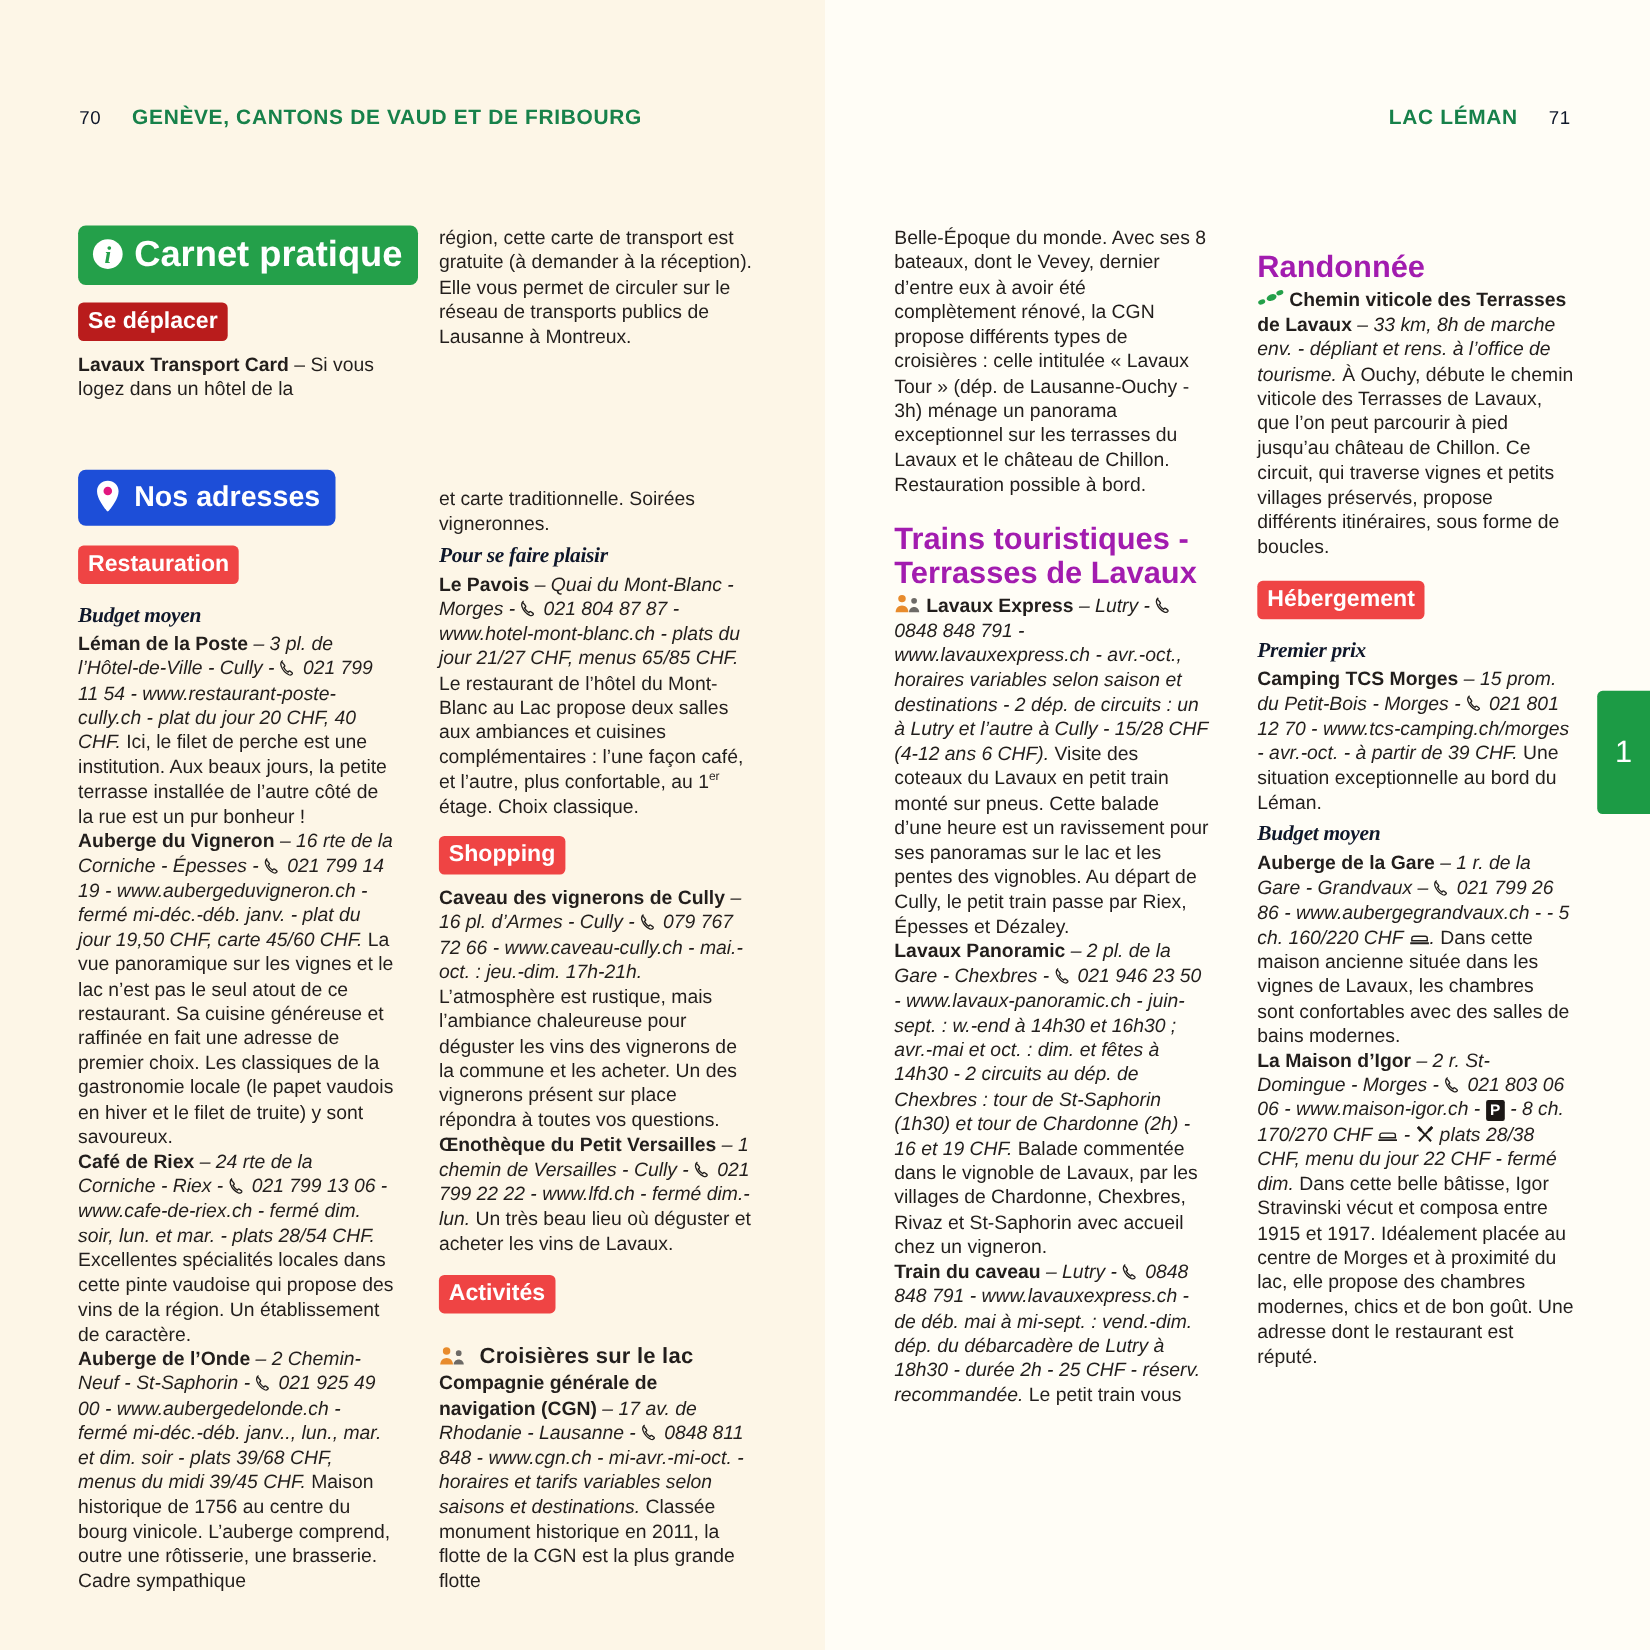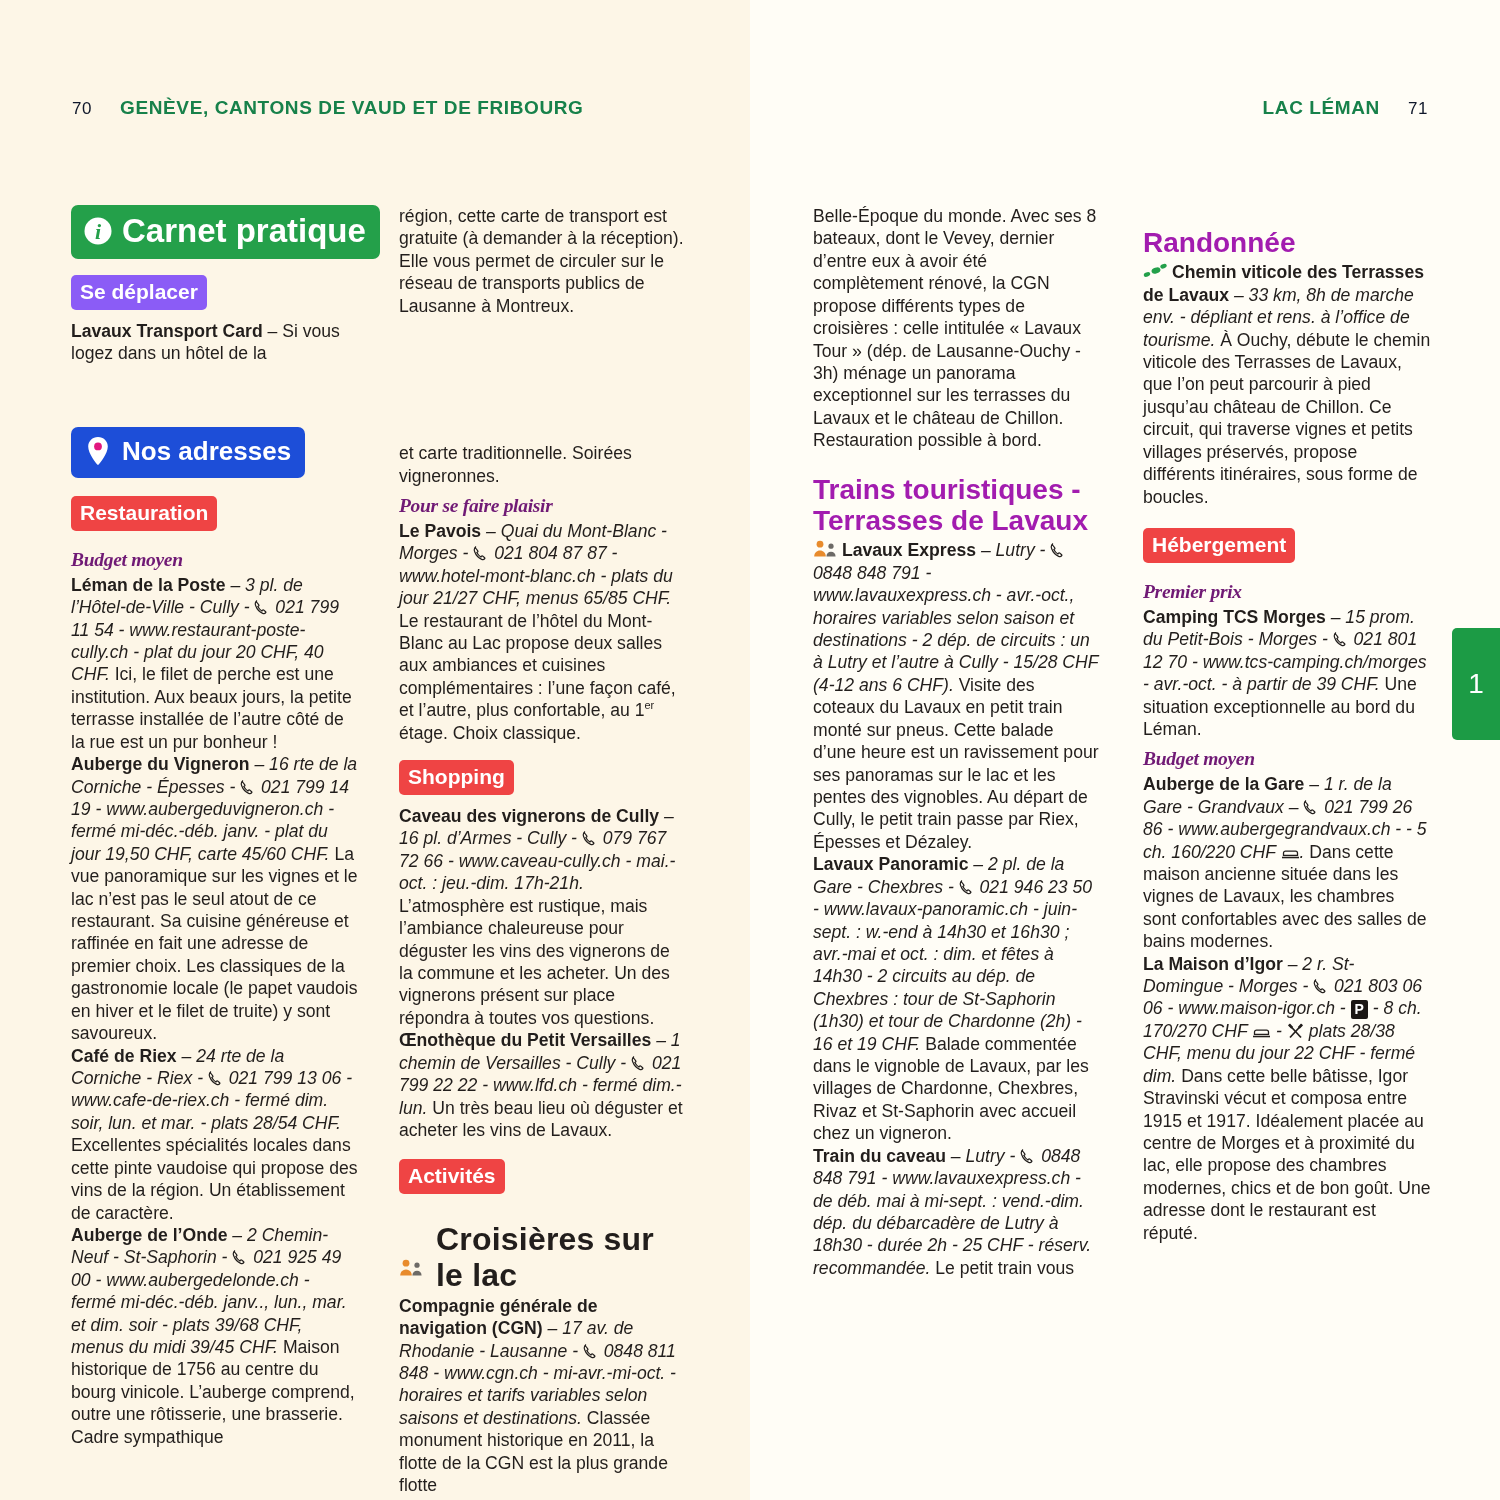--- a/index.html
+++ b/index.html
@@ -110,42 +110,42 @@
     display: inline-block;
     color: #ffffff;
     font-weight: bold;
     font-size: 21px;
     line-height: 1;
     padding: 6px 9px 8px 9px;
     border-radius: 5px;
     margin: 2px 0 10px 0;
     white-space: nowrap;
   }
-  .subbanner-green { background: #8b5cf6; }
+  .subbanner-green { background: #b91c1c; }
   .subbanner-pink  { background: #ef4444; }
 
   .banner-row {
     display: flex;
     align-items: center;
     gap: 9px;
   }
   .badge-icon {
     display: inline-flex;
     align-items: center;
     justify-content: center;
     width: 30px;
     height: 30px;
   }
 
   
   .price-label {
     font-family: "Liberation Serif", serif;
     font-style: italic;
     font-weight: bold;
-    color: #701a75;
+    color: #0f172a;
     font-size: 19.5px;
     margin: 7px 0 1px 0;
     letter-spacing: -0.3px;
   }
   .section-head {
     font-weight: bold;
     font-size: 28px;
     line-height: 1.12;
     margin: 22px 0 3px 0;
     color: #a21caf;
@@ -214,21 +214,21 @@
     display: flex;
     align-items: center;
     justify-content: center;
     font-size: 28px;
     font-weight: normal;
   }
 
   
   .activity-head {
     font-weight: bold;
-    font-size: 32px;
+    font-size: 20px;
     line-height: 1.1;
     margin: 18px 0 2px 0;
     display: flex;
     align-items: center;
     gap: 8px;
     letter-spacing: 0.2px;
   }
 </style>
 </head>
 <body>

